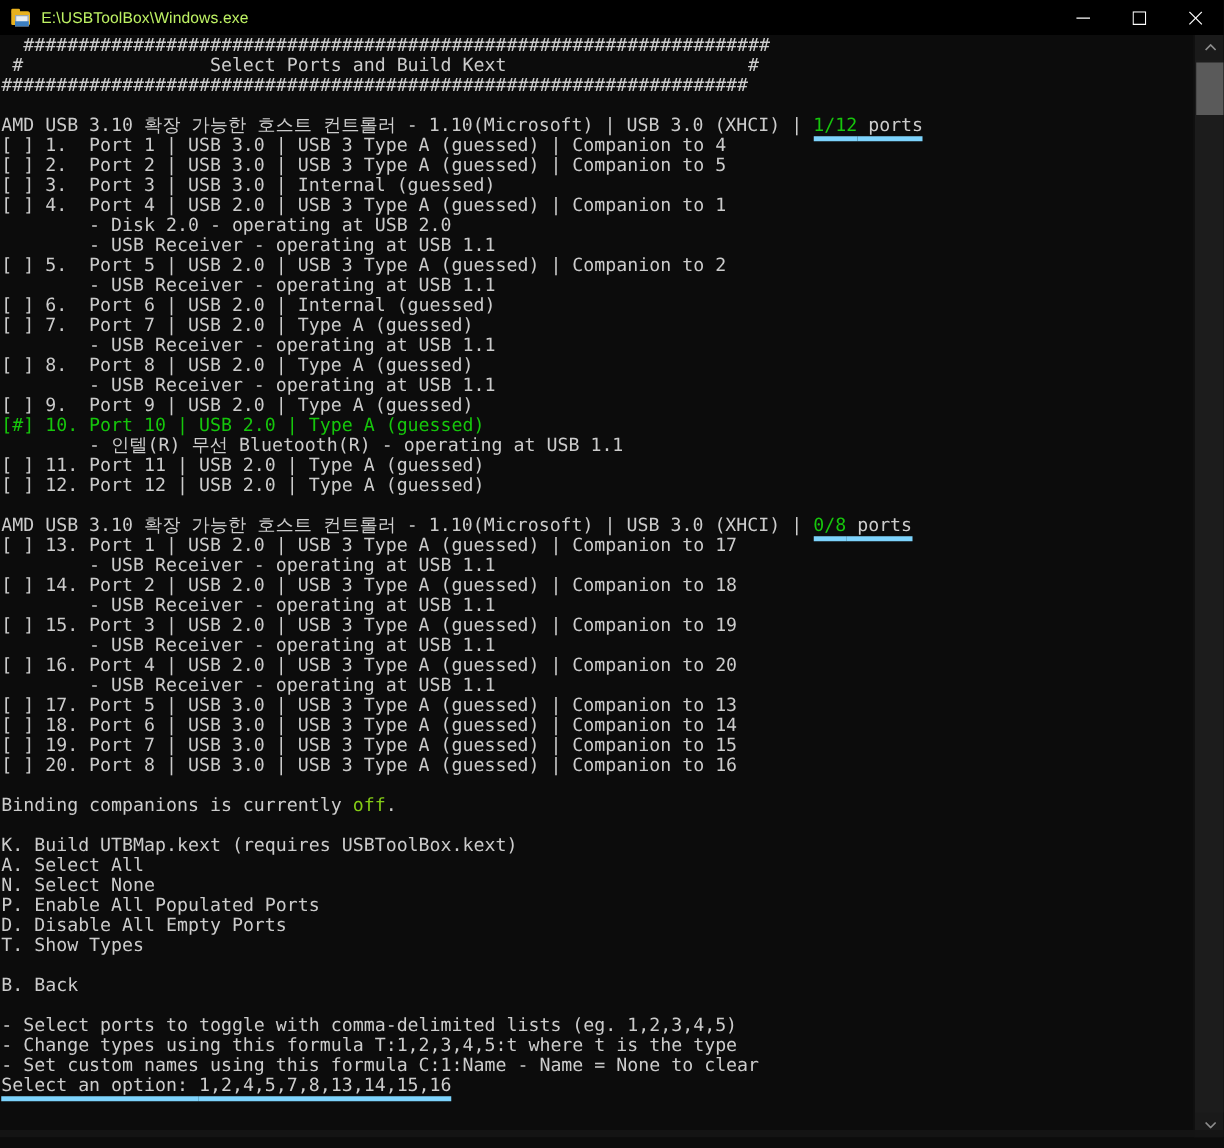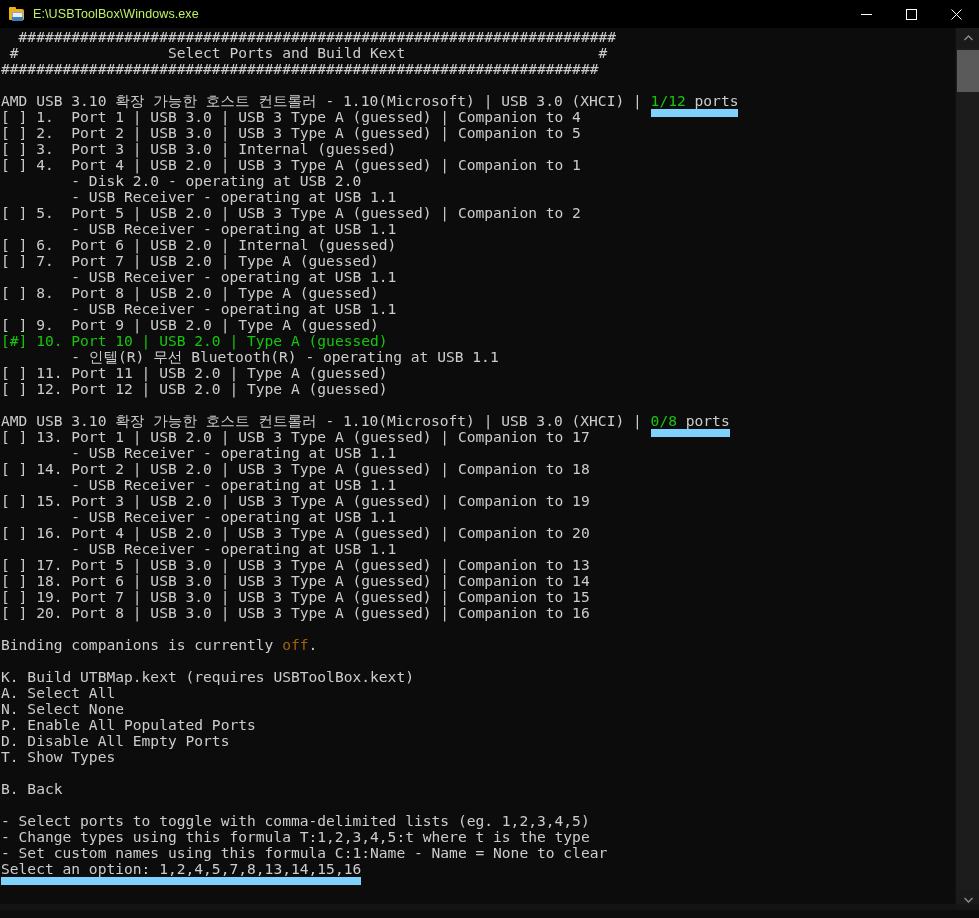--- a/index.html
+++ b/index.html
@@ -82,23 +82,23 @@
     padding: 1px 0 0 1px;
     color: #cccccc;
     font-family: "DejaVu Sans Mono", monospace;
     font-size: 14.6px;
     line-height: 16px;
     white-space: pre;
     overflow: hidden;
   }
   .line { height: 16px; white-space: pre; }
   .green { color: #16c60c; }
-  .red   { color: #a16207; }
+  .red   { color: #84cc16; }
   .ul-yellow {
-    border-bottom: 8px solid #7dd3fc;
+    border-bottom: 4px solid #7dd3fc;
     padding-bottom: 0px;
   }
 
   
   .scrollbar {
     position: absolute;
     right: 0; top: 0;
     width: 24px;
     height: 882px;
     background: #1a1a1a;

